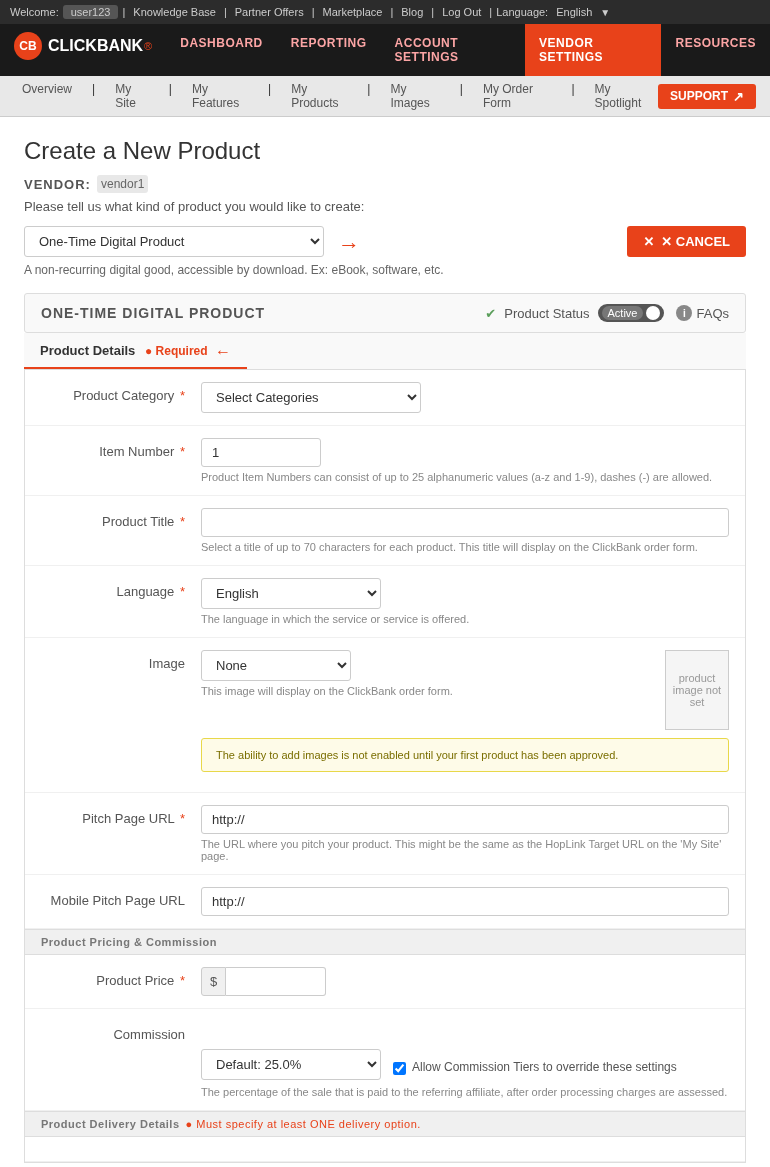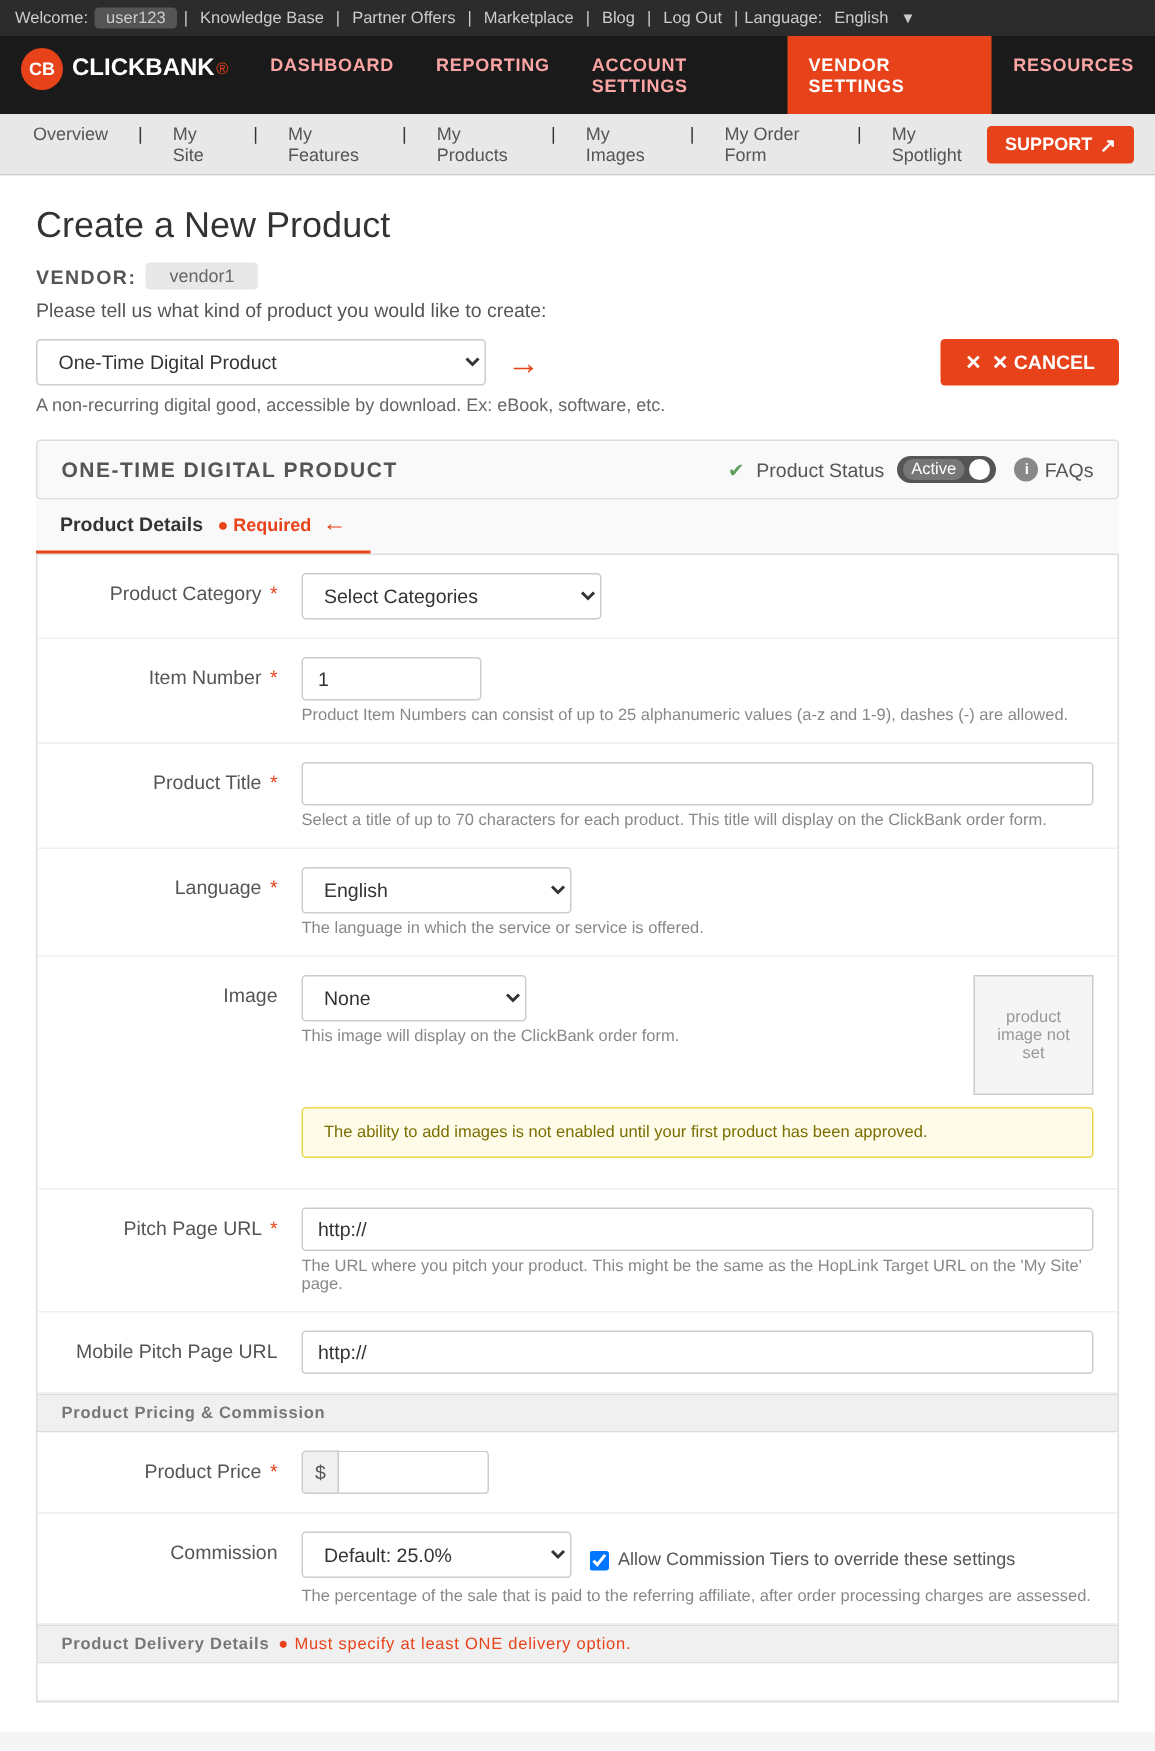--- a/index.html
+++ b/index.html
@@ -23,21 +23,21 @@
     .sub-nav-links { display: flex; gap: 12px; }
     .sub-nav-links a { color: #555; text-decoration: none; margin: 0 8px; font-size: 12px; }
     .support-btn { background: #e8421a; color: white; padding: 5px 12px; font-size: 12px; font-weight: bold; border-radius: 3px; display: flex; align-items: center; gap: 5px; cursor: pointer; }
 
     
     .page { background: white; margin: 0; padding: 20px 24px; }
 
     .page-title { font-size: 24px; font-weight: normal; color: #333; margin-bottom: 10px; }
     .vendor-line { font-size: 13px; color: #555; margin-bottom: 6px; display: flex; align-items: center; gap: 6px; }
     .vendor-label { font-weight: bold; letter-spacing: 1px; }
-    .vendor-name { background: #e8e8e8; border-radius: 3px; padding: 2px 16px; font-size: 12px; color: #666; }
+    .vendor-name { background: #e8e8e8; border-radius: 3px; padding: 2px 4px; font-size: 12px; color: #666; }
     .subtitle { font-size: 13px; color: #555; margin-bottom: 12px; }
 
     
     .product-type-row { display: flex; align-items: center; gap: 10px; margin-bottom: 6px; }
     .cancel-btn-top { background: #e8421a; color: white; border: none; padding: 8px 16px; font-size: 13px; font-weight: bold; border-radius: 3px; cursor: pointer; margin-left: auto; display: flex; align-items: center; gap: 5px; }
     .product-type-desc { font-size: 12px; color: #666; margin-bottom: 16px; }
 
     
     .section-header { background: #f9f9f9; border: 1px solid #ddd; border-radius: 3px; padding: 10px 16px; display: flex; align-items: center; justify-content: space-between; margin-bottom: 0; }
     .section-title { font-size: 14px; font-weight: bold; color: #555; letter-spacing: 1px; }
@@ -60,41 +60,41 @@
     .required-star { color: #e8421a; margin-left: 2px; }
     .form-content { flex: 1; }
     .form-input { width: 100%; border: 1px solid #ccc; border-radius: 3px; padding: 6px 10px; font-size: 13px; color: #333; }
     .form-select { width: 100%; border: 1px solid #ccc; border-radius: 3px; padding: 6px 10px; font-size: 13px; color: #333; background: white; cursor: pointer; }
     .form-hint { font-size: 11px; color: #888; margin-top: 4px; }
     .input-narrow { width: 120px; }
 
     
     .image-row { display: flex; gap: 16px; align-items: flex-start; }
     .image-select-area { flex: 1; }
-    .image-preview { width: 80px; height: 80px; border: 1px solid #ccc; background: #f5f5f5; display: flex; align-items: center; justify-content: center; text-align: center; font-size: 11px; color: #999; padding: 6px; }
+    .image-preview { width: 64px; height: 80px; border: 1px solid #ccc; background: #f5f5f5; display: flex; align-items: center; justify-content: center; text-align: center; font-size: 11px; color: #999; padding: 6px; }
 
     
     .warning-box { background: #fefbe8; border: 1px solid #e8d84a; border-radius: 3px; padding: 10px 14px; font-size: 11px; color: #7a6e00; margin: 8px 0; }
 
     
     .subsection-label { background: #f0f0f0; border: 1px solid #ddd; border-top: none; padding: 6px 16px; font-size: 11px; color: #777; font-weight: bold; letter-spacing: 0.5px; display: flex; align-items: center; gap: 6px; }
     .subsection-label .must-specify { color: #e8421a; font-weight: normal; }
 
     
     .toggle-switch { display: inline-flex; align-items: center; background: #555; border-radius: 12px; padding: 2px 4px; gap: 3px; cursor: pointer; }
     .toggle-active-label { color: white; font-size: 11px; padding: 1px 6px; background: #777; border-radius: 8px; }
     .toggle-circle { background: white; border-radius: 50%; width: 14px; height: 14px; }
 
     
     .checkbox-row { display: flex; align-items: flex-start; gap: 6px; margin-top: 6px; }
     .checkbox-row input { margin-top: 2px; }
     .checkbox-label { font-size: 12px; color: #555; }
 
     
-    .commission-row { display: flex; align-items: center; gap: 12px; }
+    .commission-row { display: flex; align-items: center; gap: 12px; margin-top: 28px; }
 
     
     .price-row { display: flex; align-items: center; }
     .price-prefix { border: 1px solid #ccc; background: #f0f0f0; padding: 6px 8px; border-radius: 3px 0 0 3px; font-size: 13px; color: #555; }
     .price-input { border: 1px solid #ccc; border-left: none; border-radius: 0 3px 3px 0; padding: 6px 10px; font-size: 13px; width: 100px; }
 
     select { -webkit-appearance: auto; }
   </style>
 </head>
 <body>
@@ -208,21 +208,21 @@
   </div>
 
   <div class="form-section">
 
     <div class="form-row">
       <div class="form-label">
         <span>Product Category</span>
         <span class="required-star">*</span>
       </div>
       <div class="form-content">
-        <select class="form-select" style="width:200px;">
+        <select class="form-select" style="width:220px;">
           <option>Select Categories</option>
         </select>
       </div>
     </div>
 
     <div class="form-row">
       <div class="form-label">
         <span>Item Number</span>
         <span class="required-star">*</span>
       </div>

